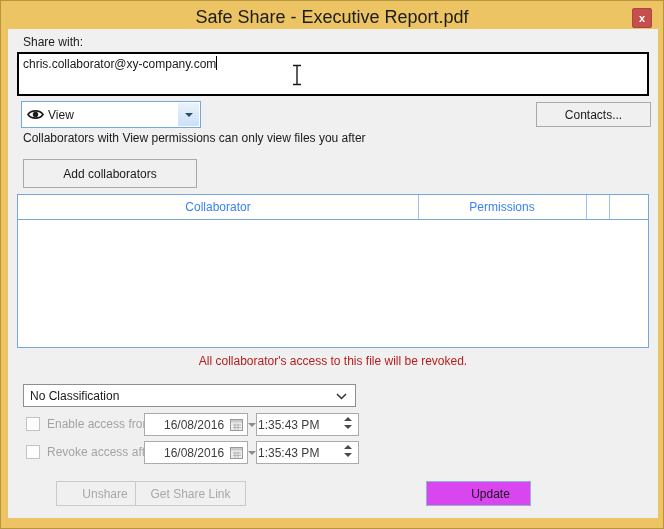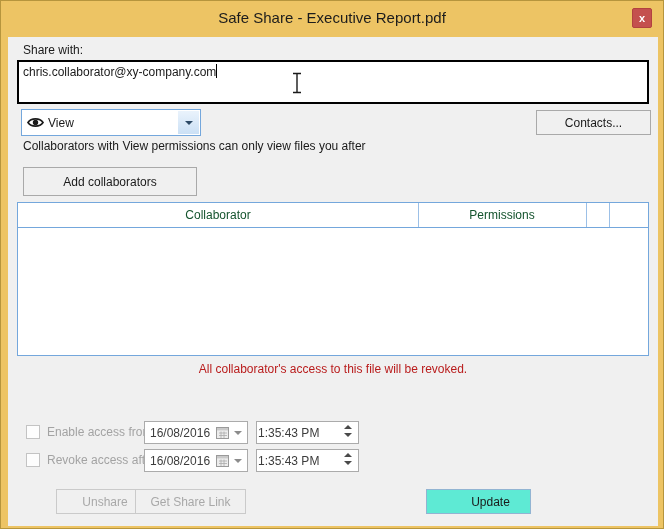--- a/index.html
+++ b/index.html
@@ -13,31 +13,31 @@
   .window {
     position: relative;
     width: 664px; height: 529px;
     background: #EDC464;
     border: 1px solid #B6953D;
   }
   .titlebar {
     position: absolute; left:0; top:0; right:0; height:33px;
     display:flex; align-items:center; justify-content:center;
   }
-  .titlebar .title { font-size:15px; color:#1c1c1c; }
+  .titlebar .title { font-size:18px; color:#1c1c1c; }
   .close-btn {
     position:absolute; right:11px; top:7px;
     width:20px; height:20px;
     background:#C4504E; border:1px solid #B2423F; border-radius:2px;
     color:#fff; font-size:11px; font-weight:bold;
     display:flex; align-items:center; justify-content:center;
     cursor:pointer; line-height:1;
   }
   .client {
-    position:absolute; left:7px; top:36px; width:650px; height:489px;
+    position:absolute; left:7px; top:28px; width:650px; height:489px;
     background:#F0F0F0;
   }
   .abs { position:absolute; }
 
   .lbl { color:#1a1a1a; }
   .recipients {
     left:9px; top:23px; width:632px; height:44px;
     background:#fff; border:2px solid #000000;
     padding:2px 4px; line-height:16px; cursor:text;
   }
@@ -77,21 +77,21 @@
     left:9px; top:165px; width:632px; height:154px;
     background:#fff; border:1px solid #74A7DC;
   }
   .lv-header {
     position:relative; height:25px;
     border-bottom:1px solid #74A7DC;
     display:flex;
   }
   .lv-col {
     display:flex; align-items:center; justify-content:center;
-    color:#14532d; height:100%; cursor:pointer;
+    color:#3b82f6; height:100%; cursor:pointer;
   }
   .lv-div { position:absolute; top:0; bottom:0; width:1px; background:#9CC0E7; }
 
   .note { left:0; top:325px; width:650px; text-align:center; color:#b91c1c; }
 
   .select {
     left:15px; top:355px; width:333px; height:23px;
     background:#fff; border:1px solid #8F8F8F;
     display:flex; align-items:center; padding-left:6px; cursor:pointer;
   }
@@ -102,37 +102,37 @@
     position:absolute; left:18px; top:4px; width:14px; height:14px;
     background:#FDFDFD; border:1px solid #C3C3C3; cursor:pointer;
   }
   .sched-lbl { position:absolute; left:39px; top:4px; color:#A3A3A3; }
   .datebox, .timebox {
     position:absolute; top:0; height:23px;
     background:#fff; border:1px solid #ABABAB;
     display:flex; align-items:center; cursor:default;
     color:#3C3C3C;
   }
-  .datebox { left:136px; width:104px; padding-left:5px; }
+  .datebox { left:136px; width:104px; padding-left:19px; }
   .timebox { left:248px; width:103px; padding-left:1px; }
   .datebox .cal { margin-left:6px; }
   .datebox .tri { margin-left:5px; width:0; height:0;
     border-left:4px solid transparent; border-right:4px solid transparent;
     border-top:4px solid #8C8C8C; }
   .spinner {
     position:absolute; right:6px; top:3px; display:flex; flex-direction:column;
     align-items:center; gap:4px; cursor:pointer;
   }
   .spin-up { width:0;height:0;border-left:4px solid transparent;border-right:4px solid transparent;border-bottom:4px solid #4A4A4A; }
   .spin-dn { width:0;height:0;border-left:4px solid transparent;border-right:4px solid transparent;border-top:4px solid #4A4A4A; }
 
   .unshare-btn { left:15px; top:452px; width:98px; height:25px;margin-left:33px; }
   .getlink-btn { left:127px; top:452px; width:111px; height:25px; }
   .update-btn { left:418px; top:452px; width:105px; height:25px;
-    background:#5eead4; border-color:#92B4D2;padding-left:24px; }
+    background:#d946ef; border-color:#92B4D2;padding-left:24px; }
   .cancel-btn { left:538px; top:452px; width:105px; height:25px; border-color:#7A7A7A; }
 </style>
 </head>
 <body>
 
 <div class="window">
 
   <div class="titlebar">
     <span class="title">Safe Share - Executive Report.pdf</span>
     <span class="close-btn">x</span>
@@ -177,20 +177,26 @@
         <div class="lv-col" style="width:168px;">Permissions</div>
         <div class="lv-div" style="left:400px;"></div>
         <div class="lv-div" style="left:568px;"></div>
         <div class="lv-div" style="left:591px;"></div>
       </div>
       <div style="height:127px;"></div>
     </div>
 
     <div class="abs note">All collaborator's access to this file will be revoked.</div>
 
+    <div class="abs select">
+      <span>No Classification</span>
+      <svg width="11" height="7" viewBox="0 0 11 7">
+        <polyline points="1,1 5.5,5.5 10,1" fill="none" stroke="#333" stroke-width="1.5"></polyline>
+      </svg>
+    </div>
 
     <div class="abs sched-row" style="left:0; top:384px; width:650px;">
       <span class="checkbox"></span>
       <span class="sched-lbl">Enable access from</span>
       <span class="datebox">
         <span>16/08/2016</span>
         <span class="cal" style="display:flex;">
           <svg width="13" height="12" viewBox="0 0 13 12">
             <rect x="0.5" y="0.5" width="12" height="11" fill="#EDEDED" stroke="#9A9A9A"></rect>
             <rect x="1" y="1" width="11" height="2.4" fill="#C9C9C9"></rect>

